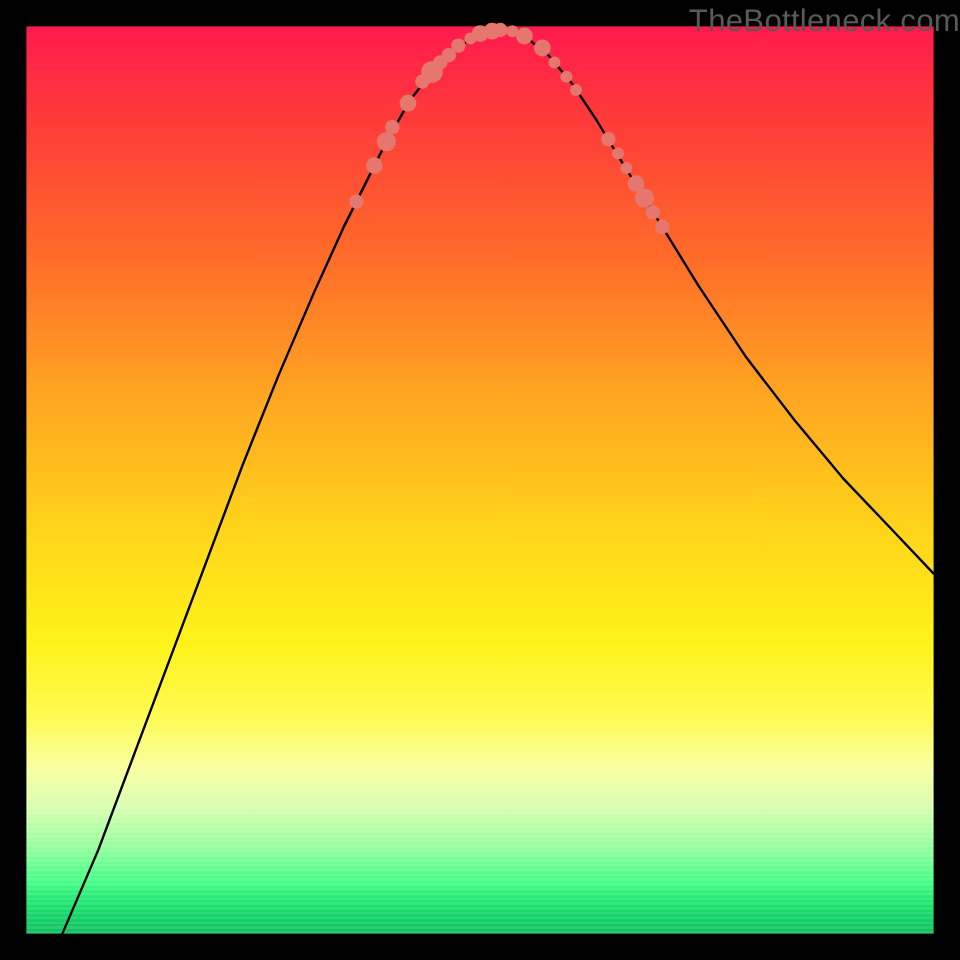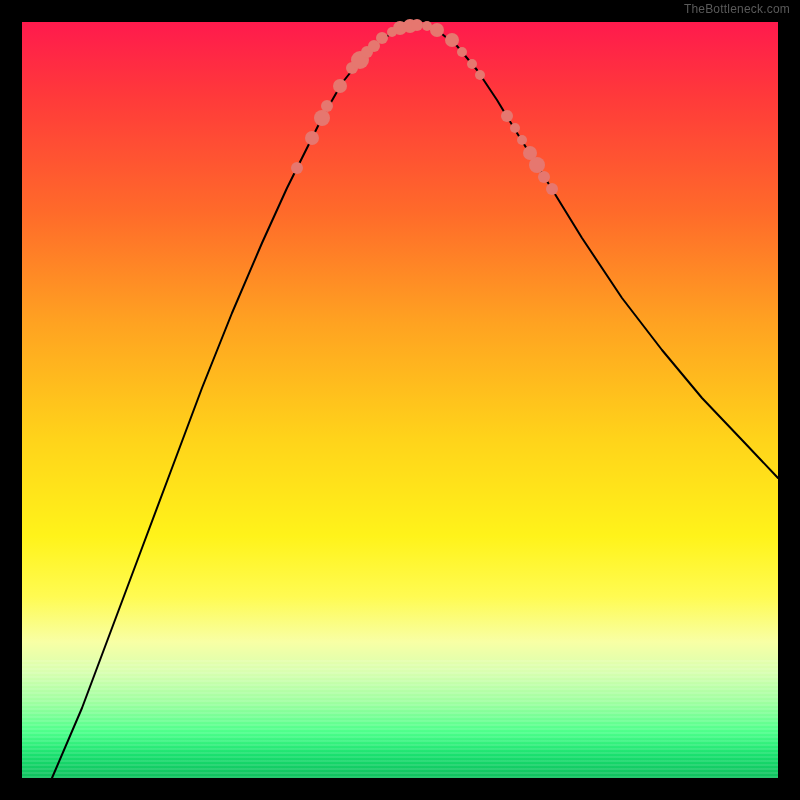--- a/index.html
+++ b/index.html
@@ -41,23 +41,23 @@
     background: repeating-linear-gradient(to bottom,
       rgba(255,255,255,0.0) 0px,
       rgba(255,255,255,0.0) 2px,
       rgba(255,255,255,0.10) 2px,
       rgba(255,255,255,0.10) 4px);
     pointer-events: none;
   }
   .watermark {
     position: absolute;
     top: 2px;
-    right: 10px;
+    right: 0;
     color: #5a5a5a;
-    font-size: 12px;
+    font-size: 26px;
     font-weight: 400;
     letter-spacing: 0.2px;
     user-select: none;
   }
   svg.curve {
     position: absolute;
     left: 0;
     top: 0;
     width: 756px;
     height: 756px;

